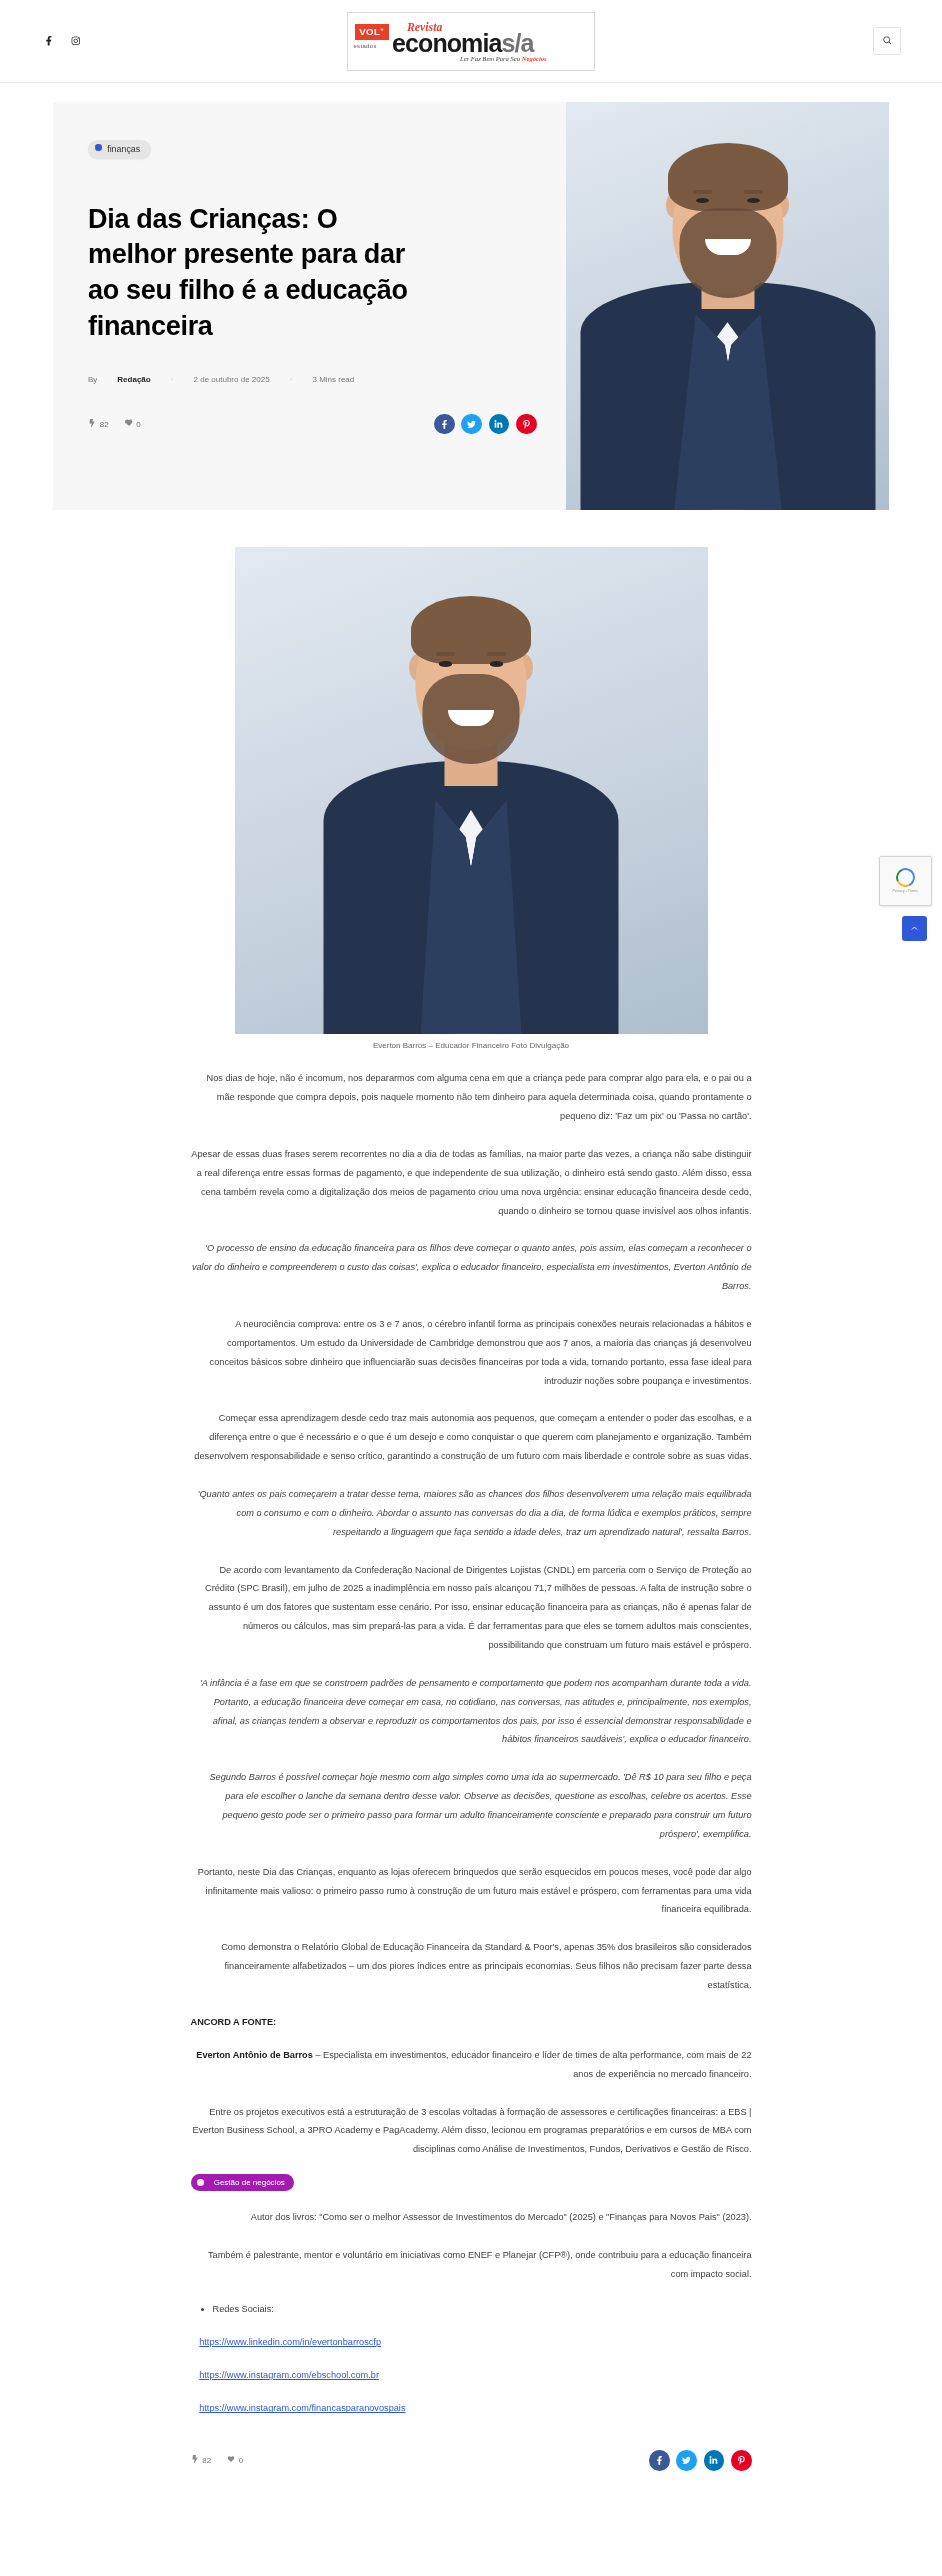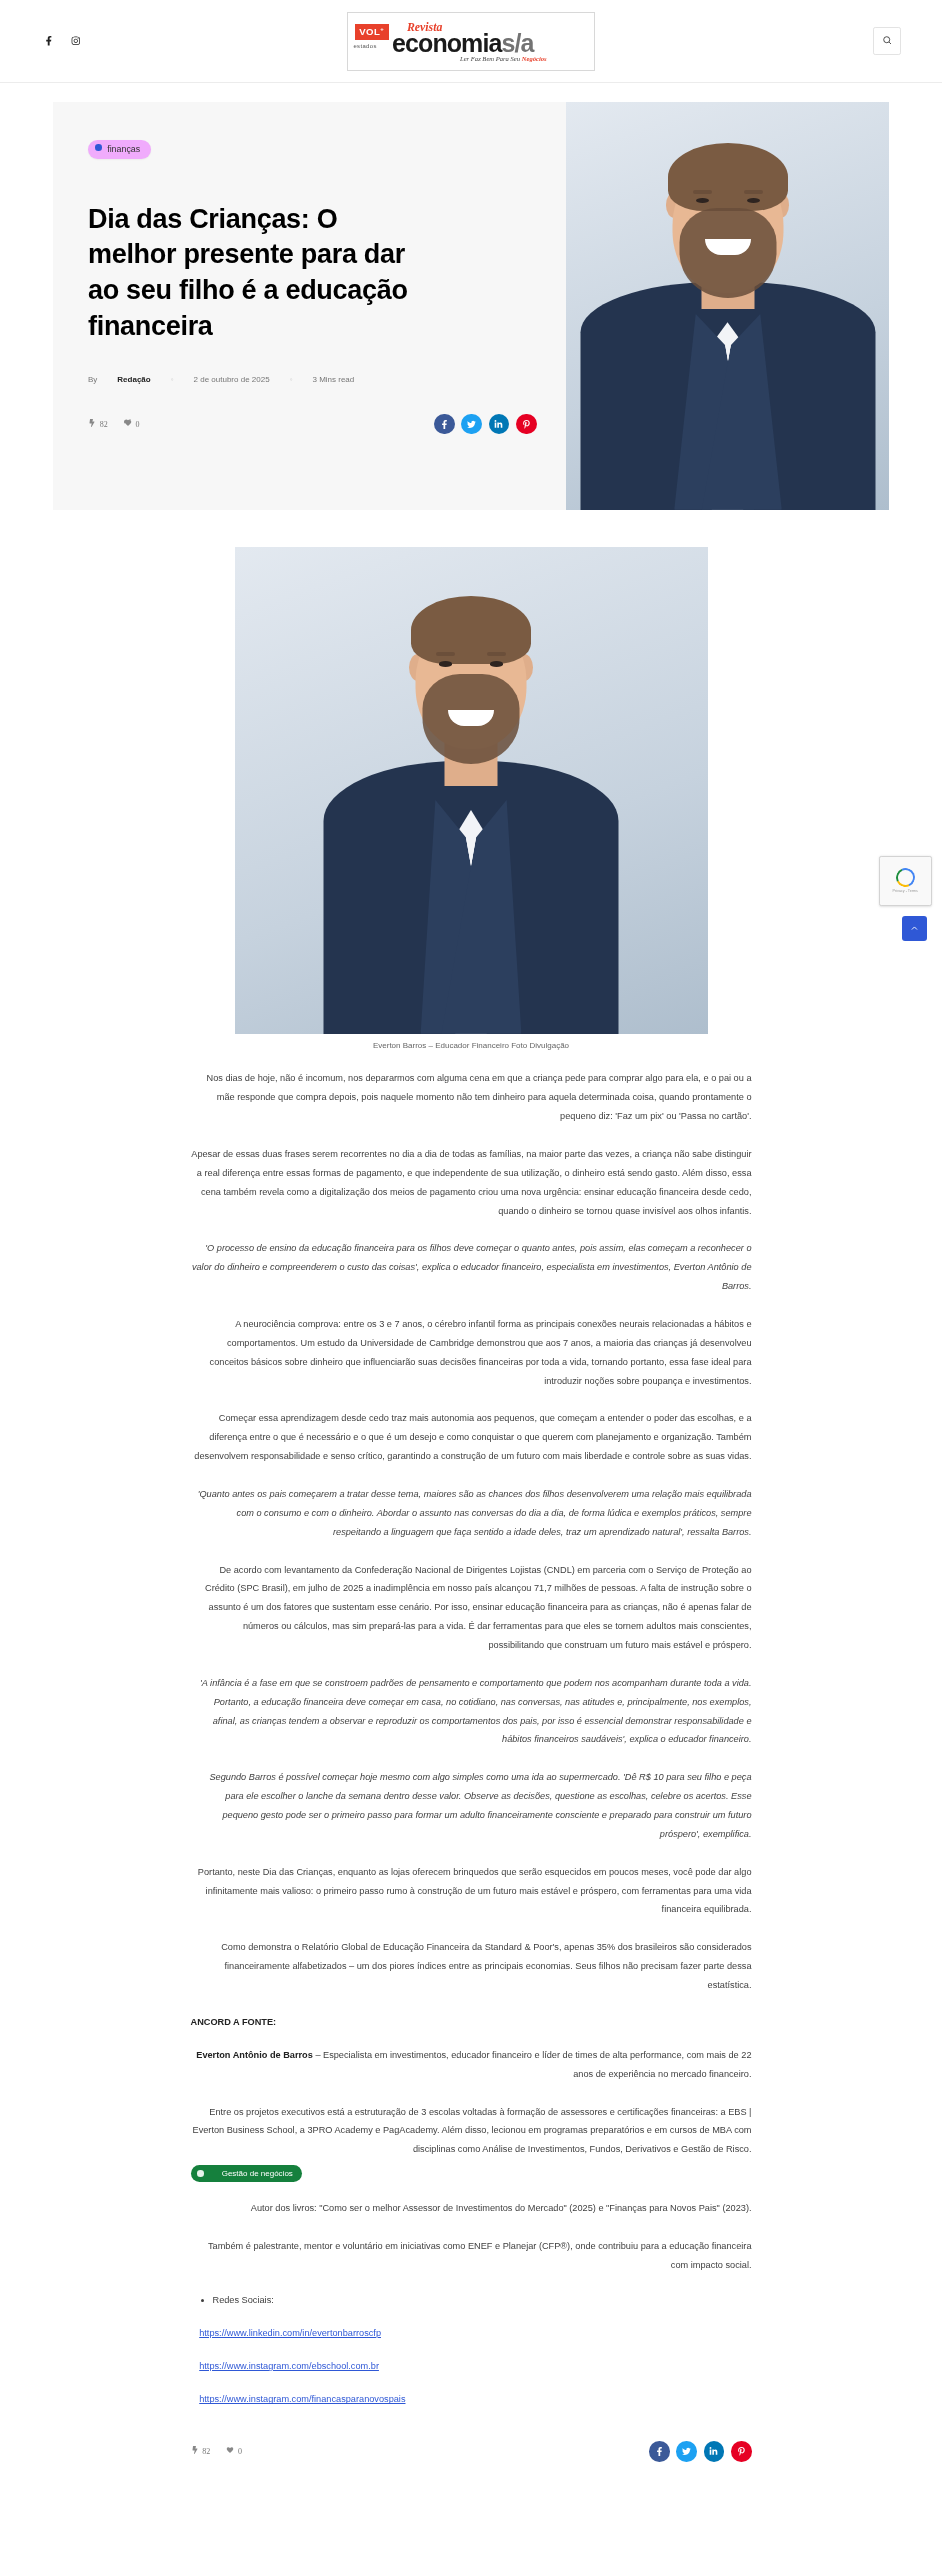--- a/index.html
+++ b/index.html
@@ -99,21 +99,21 @@
   .hero-text {
     flex: 1 1 auto;
     padding: 38px 29.5px 29.5px 35px;
     display: flex;
     flex-direction: column;
   }
   .cat-pill {
     display: inline-flex;
     align-items: flex-start;
     gap: 5.2px;
-    background: #f0abfc;
+    background: #e5e5e5;
     border-radius: 10.3px;
     padding: 4.4px 11px 4.4px 7.4px;
     font-size: 8.9px;
     color: #333;
     align-self: flex-start;
     box-shadow: 0 0.7px 1.5px rgba(0,0,0,.06);
   }
   .cat-dot { width: 6.6px; height: 6.6px; border-radius: 50%; background: #2f58d6; }
   .hero-title {
     margin: 43px 0 0 0;
@@ -133,21 +133,21 @@
     gap: 20px;
   }
   .hero-meta .author { color: #222; font-weight: bold; }
   .hero-meta .sep { color: #c8c8c8; }
   .hero-bottom {
     margin-top: 29.5px;
     display: flex;
     align-items: center;
     justify-content: space-between;
   }
-  .stat-group { display: flex; align-items: center; gap: 16px; font-size: 8px; color: #777; font-family: Liberation Serif, serif; }
+  .stat-group { display: flex; align-items: center; gap: 16px; font-size: 8px; color: #777; }
   .stat { display: flex; align-items: center; gap: 3.7px; }
   .stat svg { width: 8px; height: 8px; fill: #888; }
   .share-row { display: flex; gap: 6.6px; }
   .share-ic {
     width: 20.7px; height: 20.7px; border-radius: 50%;
     display: flex; align-items: center; justify-content: center;
     color: #fff;
   }
   .share-ic svg { width: 8.9px; height: 8.9px; fill: #fff; }
   .sh-fb { background: #3b5998; }
@@ -249,25 +249,25 @@
     text-align: right;
   }
   .article p.em { font-style: italic; }
   .article p.tight { margin-top: 17.7px; }
   .article h3.sub {
     font-size: 9.2px; font-weight: bold; color: #222; margin: 22px 0 0 0;
   }
   .article p b { color: #222; }
 
   .tag-pill {
-    display: inline-flex; align-items: center; gap: 18px;
-    background: #15803d; color: #fff;
+    display: inline-flex; align-items: center; gap: 10px;
+    background: #a21caf; color: #fff;
     font-size: 8px; border-radius: 9.6px;
     padding: 3.7px 9.6px 3.7px 6.6px;
-    margin-top: 6px;
+    margin-top: 15px;
   }
   .tag-pill .tp-dot { width: 6.6px; height: 6.6px; border-radius: 50%; background: #fff; opacity: .9; }
 
   .links-list { margin: 16px 0 0 0; padding-left: 22px; }
   .links-list li { font-size: 9.2px; color: #3f3f3f; line-height: 2.0; }
   .links-list li.nodot { list-style: none; margin-left: -13.3px; }
   .link-a { color: #2f58d6; text-decoration: underline; font-size: 9.2px; display: inline-block; margin-top: 14.8px; }
 
   .article-footer {
     width: 561px; margin: 32px auto 0 auto;

